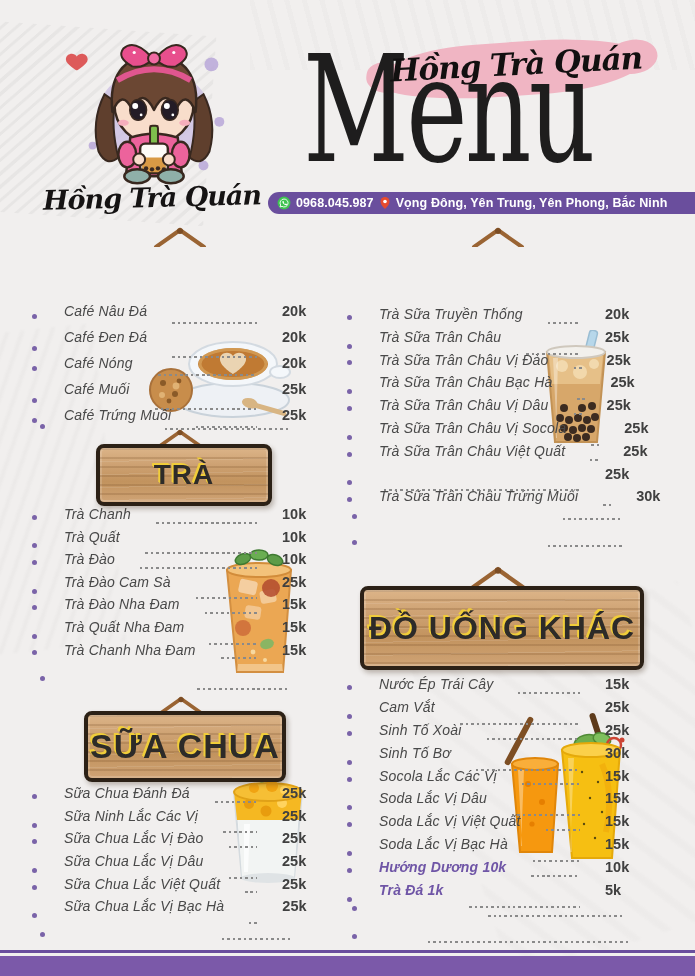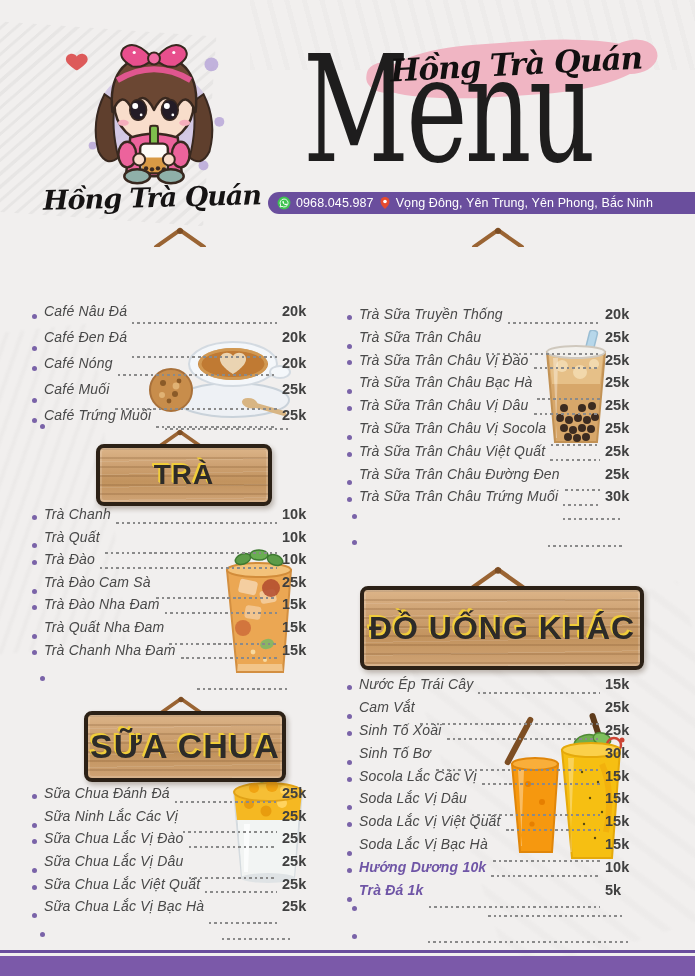--- a/index.html
+++ b/index.html
@@ -50,42 +50,42 @@
     position:absolute;left:390px;top:46px;width:252px;text-align:center;
     font-family:"DejaVu Serif",serif;font-style:italic;font-weight:bold;
     font-size:31px;color:#121010;transform:rotate(-3deg);letter-spacing:-1px;z-index:3;
     white-space:nowrap;
   }
   .banner{
     position:absolute;left:268px;top:192px;width:427px;height:22px;z-index:4;
     background:#6a4e9d;border-radius:11px 0 0 11px;
     display:flex;align-items:center;gap:5px;padding-left:9px;box-sizing:border-box;
   }
-  .banner .btxt{color:#ffffff;font-weight:normal;font-size:12.5px;letter-spacing:.1px;white-space:nowrap;}
+  .banner .btxt{color:#ffffff;font-weight:bold;font-size:12.5px;letter-spacing:.1px;white-space:nowrap;}
   .banner svg{flex:0 0 auto;display:block;}
 
   
   .rope{position:absolute;z-index:3;}
   .sign{
     position:absolute;z-index:3;border:4px solid #2c2116;border-radius:8px;
     background:linear-gradient(180deg,#dcb488 0%,#cda172 32%,#c2935e 62%,#cfa375 100%);
     box-shadow:inset 0 0 0 2px rgba(255,255,255,.16),2px 3px 5px rgba(60,40,20,.3);
     display:flex;align-items:center;justify-content:center;
   }
   .sign::before{content:"";position:absolute;inset:0;border-radius:4px;
     background:repeating-linear-gradient(180deg,rgba(118,78,40,.22) 0 2px,transparent 2px 9px),
                repeating-linear-gradient(179deg,rgba(255,255,255,.10) 0 1px,transparent 1px 13px);}
   .sign .t{
     position:relative;font-weight:bold;color:#2d2b29;letter-spacing:1px;
     text-shadow:-2px -2px 0 #f0cd3a,-1px -1px 0 #f0cd3a;white-space:nowrap;
   }
 
   
   .rows{position:absolute;z-index:2;}
-  .row{display:flex;align-items:baseline;height:var(--rh);}
+  .row{display:flex;align-items:baseline;height:var(--rh);gap:20px;}
   .bullet{width:5px;height:5px;border-radius:50%;background:#7a63a8;margin-right:7px;align-self:center;flex:0 0 auto;}
   .row:nth-child(even) .bullet{transform:translateY(6px);}
   .iname{font-style:italic;font-size:14px;color:#494949;white-space:nowrap;letter-spacing:.2px;}
   .leader{flex:1;margin:0 5px;align-self:flex-end;margin-bottom:5px;height:2px;min-width:8px;
     background:repeating-linear-gradient(90deg,#8a8a8a 0 2.5px,transparent 2.5px 5.5px);}
   .row:nth-child(even) .leader{transform:translateY(8px);}
   .price{font-size:14.5px;font-weight:bold;color:#404040;width:40px;text-align:left;flex:0 0 auto;}
   .row.hl .iname{color:#6f55a6;font-weight:bold;}
 
   
@@ -430,21 +430,20 @@
         <span class="price">25k</span>
       </div>
     <div class="row">
         <span class="bullet"></span>
         <span class="iname">Trà Sữa Trân Châu Việt Quất</span>
         <span class="leader"></span>
         <span class="price">25k</span>
       </div>
     <div class="row">
         <span class="bullet"></span>
-        <span class="iname">Trà Sữa Trân Châu Đường Đen</span>
         <span class="leader"></span>
         <span class="price">25k</span>
       </div>
     <div class="row">
         <span class="bullet"></span>
         <span class="iname">Trà Sữa Trân Châu Trứng Muối</span>
         <span class="leader"></span>
         <span class="price">30k</span>
       </div>
   </div>

